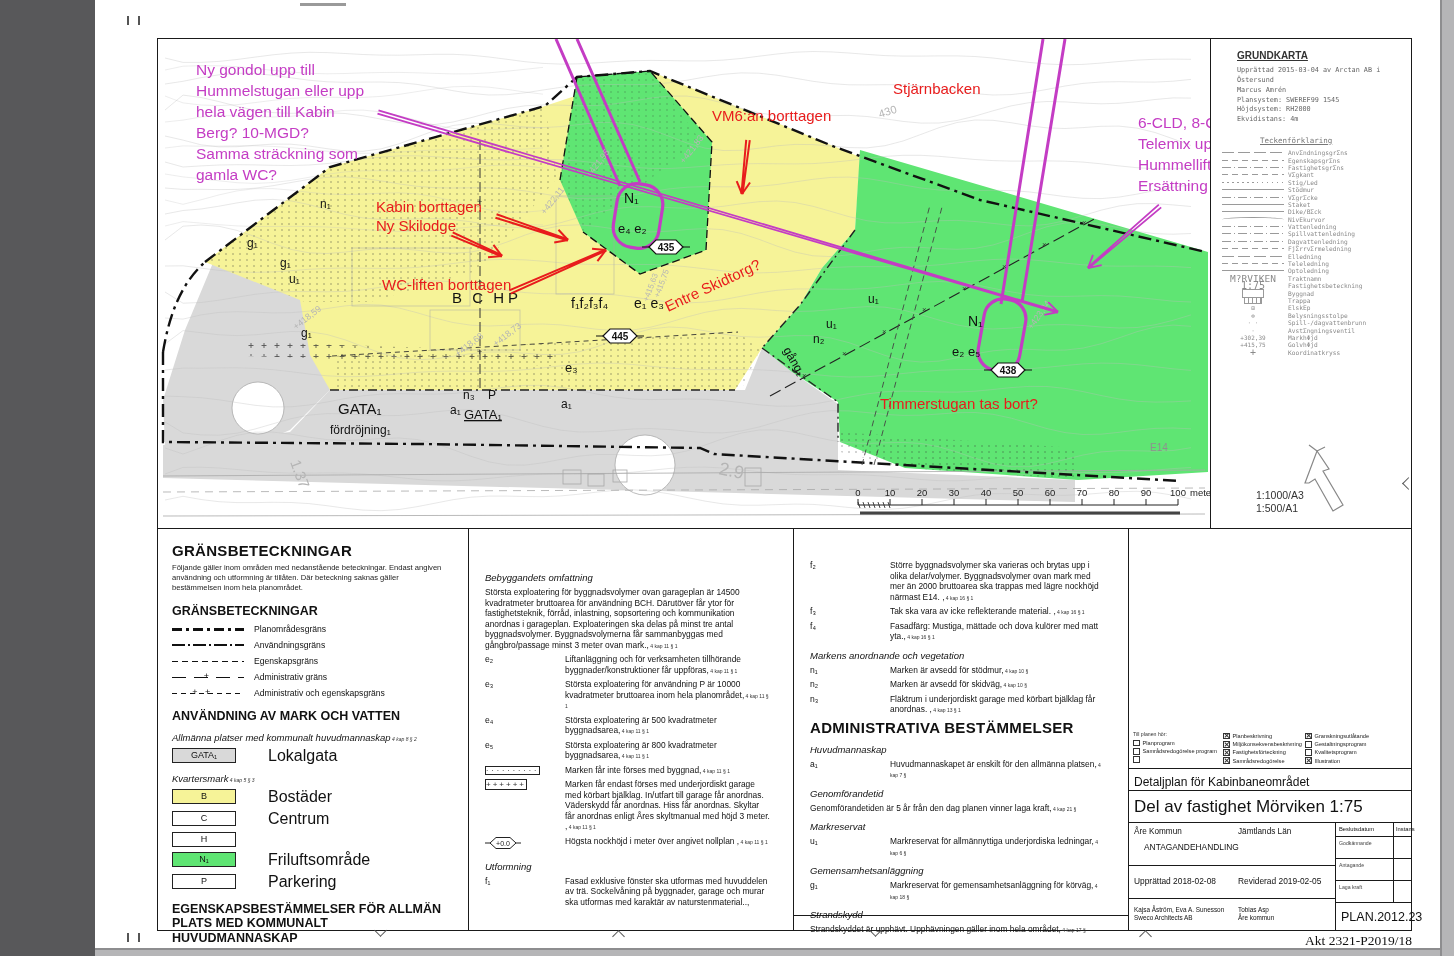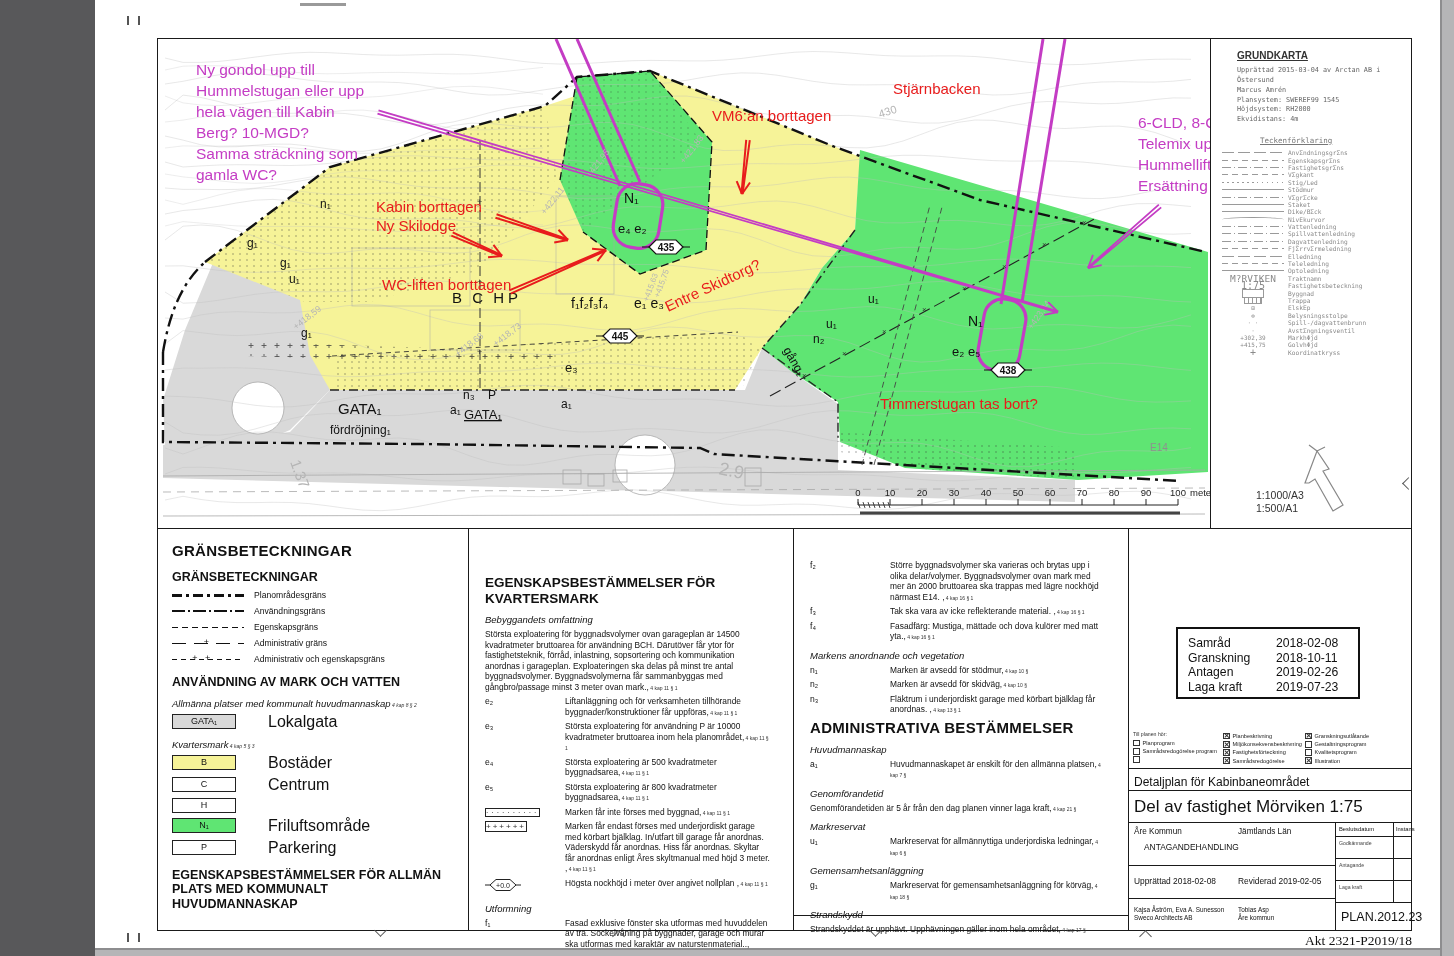--- a/index.html
+++ b/index.html
@@ -506,41 +506,24 @@
         </div>
         <div class="tkrow">
           <span class="tks">
             <span class="tk-txt med">+</span>
           </span>
           <span class="tkl">Koordinatkryss</span>
         </div>
       </div>
   </div>
 
-  <div class="abs" id="status-box">
-      <div class="strow">
-        <span class="stl">Samråd</span>
-        <span>2018-02-08</span>
-      </div>
-      <div class="strow">
-        <span class="stl">Granskning</span>
-        <span>2018-10-11</span>
-      </div>
-      <div class="strow">
-        <span class="stl">Antagen</span>
-        <span>2019-02-26</span>
-      </div>
-      <div class="strow">
-        <span class="stl">Laga kraft</span>
-        <span>2019-07-23</span>
-      </div>
-    </div>
 
   <div class="abs panel" id="panel1" style="left:157px;top:530px;width:311px;height:401px;padding:12px 18px 0 15px">
       <div class="pb-title">GRÄNSBETECKNINGAR</div>
+      <div class="pb-small">Följande gäller inom områden med nedanstående beteckningar. Endast angiven användning och utformning är tillåten. Där beteckning saknas gäller bestämmelsen inom hela planområdet.</div>
       <div class="pb-h">GRÄNSBETECKNINGAR</div>
       <div class="symrow">
         <span class="sline l-plan"></span>
         <span class="slab">Planområdesgräns</span>
       </div>
       <div class="symrow">
         <span class="sline l-anv"></span>
         <span class="slab">Användningsgräns</span>
       </div>
       <div class="symrow">
@@ -577,21 +560,20 @@
         <span class="zone-box" style="background: rgb(95, 229, 115);">N₁</span>
         <span class="slab">Friluftsområde</span>
       </div>
       <div class="zonerow">
         <span class="zone-box" style="background: rgb(255, 255, 255);">P</span>
         <span class="slab">Parkering</span>
       </div>
       <div class="pb-h">EGENSKAPSBESTÄMMELSER FÖR ALLMÄN PLATS MED KOMMUNALT HUVUDMANNASKAP</div>
     </div>
   <div class="abs panel" id="panel2" style="left:468px;top:528px;width:325px;height:403px;padding:36px 22px 0 17px">
-      <div class="pb-h" style="font-size: 13.5px;">EGENSKAPSBESTÄMMELSER FÖR KVARTERSMARK</div>
       <div class="pb-i">Bebyggandets omfattning</div>
       <div class="item">
         <span class="txt">Största exploatering för byggnadsvolymer ovan garageplan är 14500 kvadratmeter bruttoarea för användning BCH. Därutöver får ytor för fastighetsteknik, förråd, inlastning, sopsortering och kommunikation anordnas i garageplan. Exploateringen ska delas på minst tre antal byggnadsvolymer. Byggnadsvolymerna får sammanbyggas med gångbro/passage minst 3 meter ovan mark.,<span class="ref"> 4 kap 11 § 1</span></span>
       </div>
       <div class="item">
         <span class="trm">e₂</span>
         <span class="txt">Liftanläggning och för verksamheten tillhörande byggnader/konstruktioner får uppföras,<span class="ref"> 4 kap 11 § 1</span></span>
       </div>
       <div class="item">
         <span class="trm">e₃</span>

